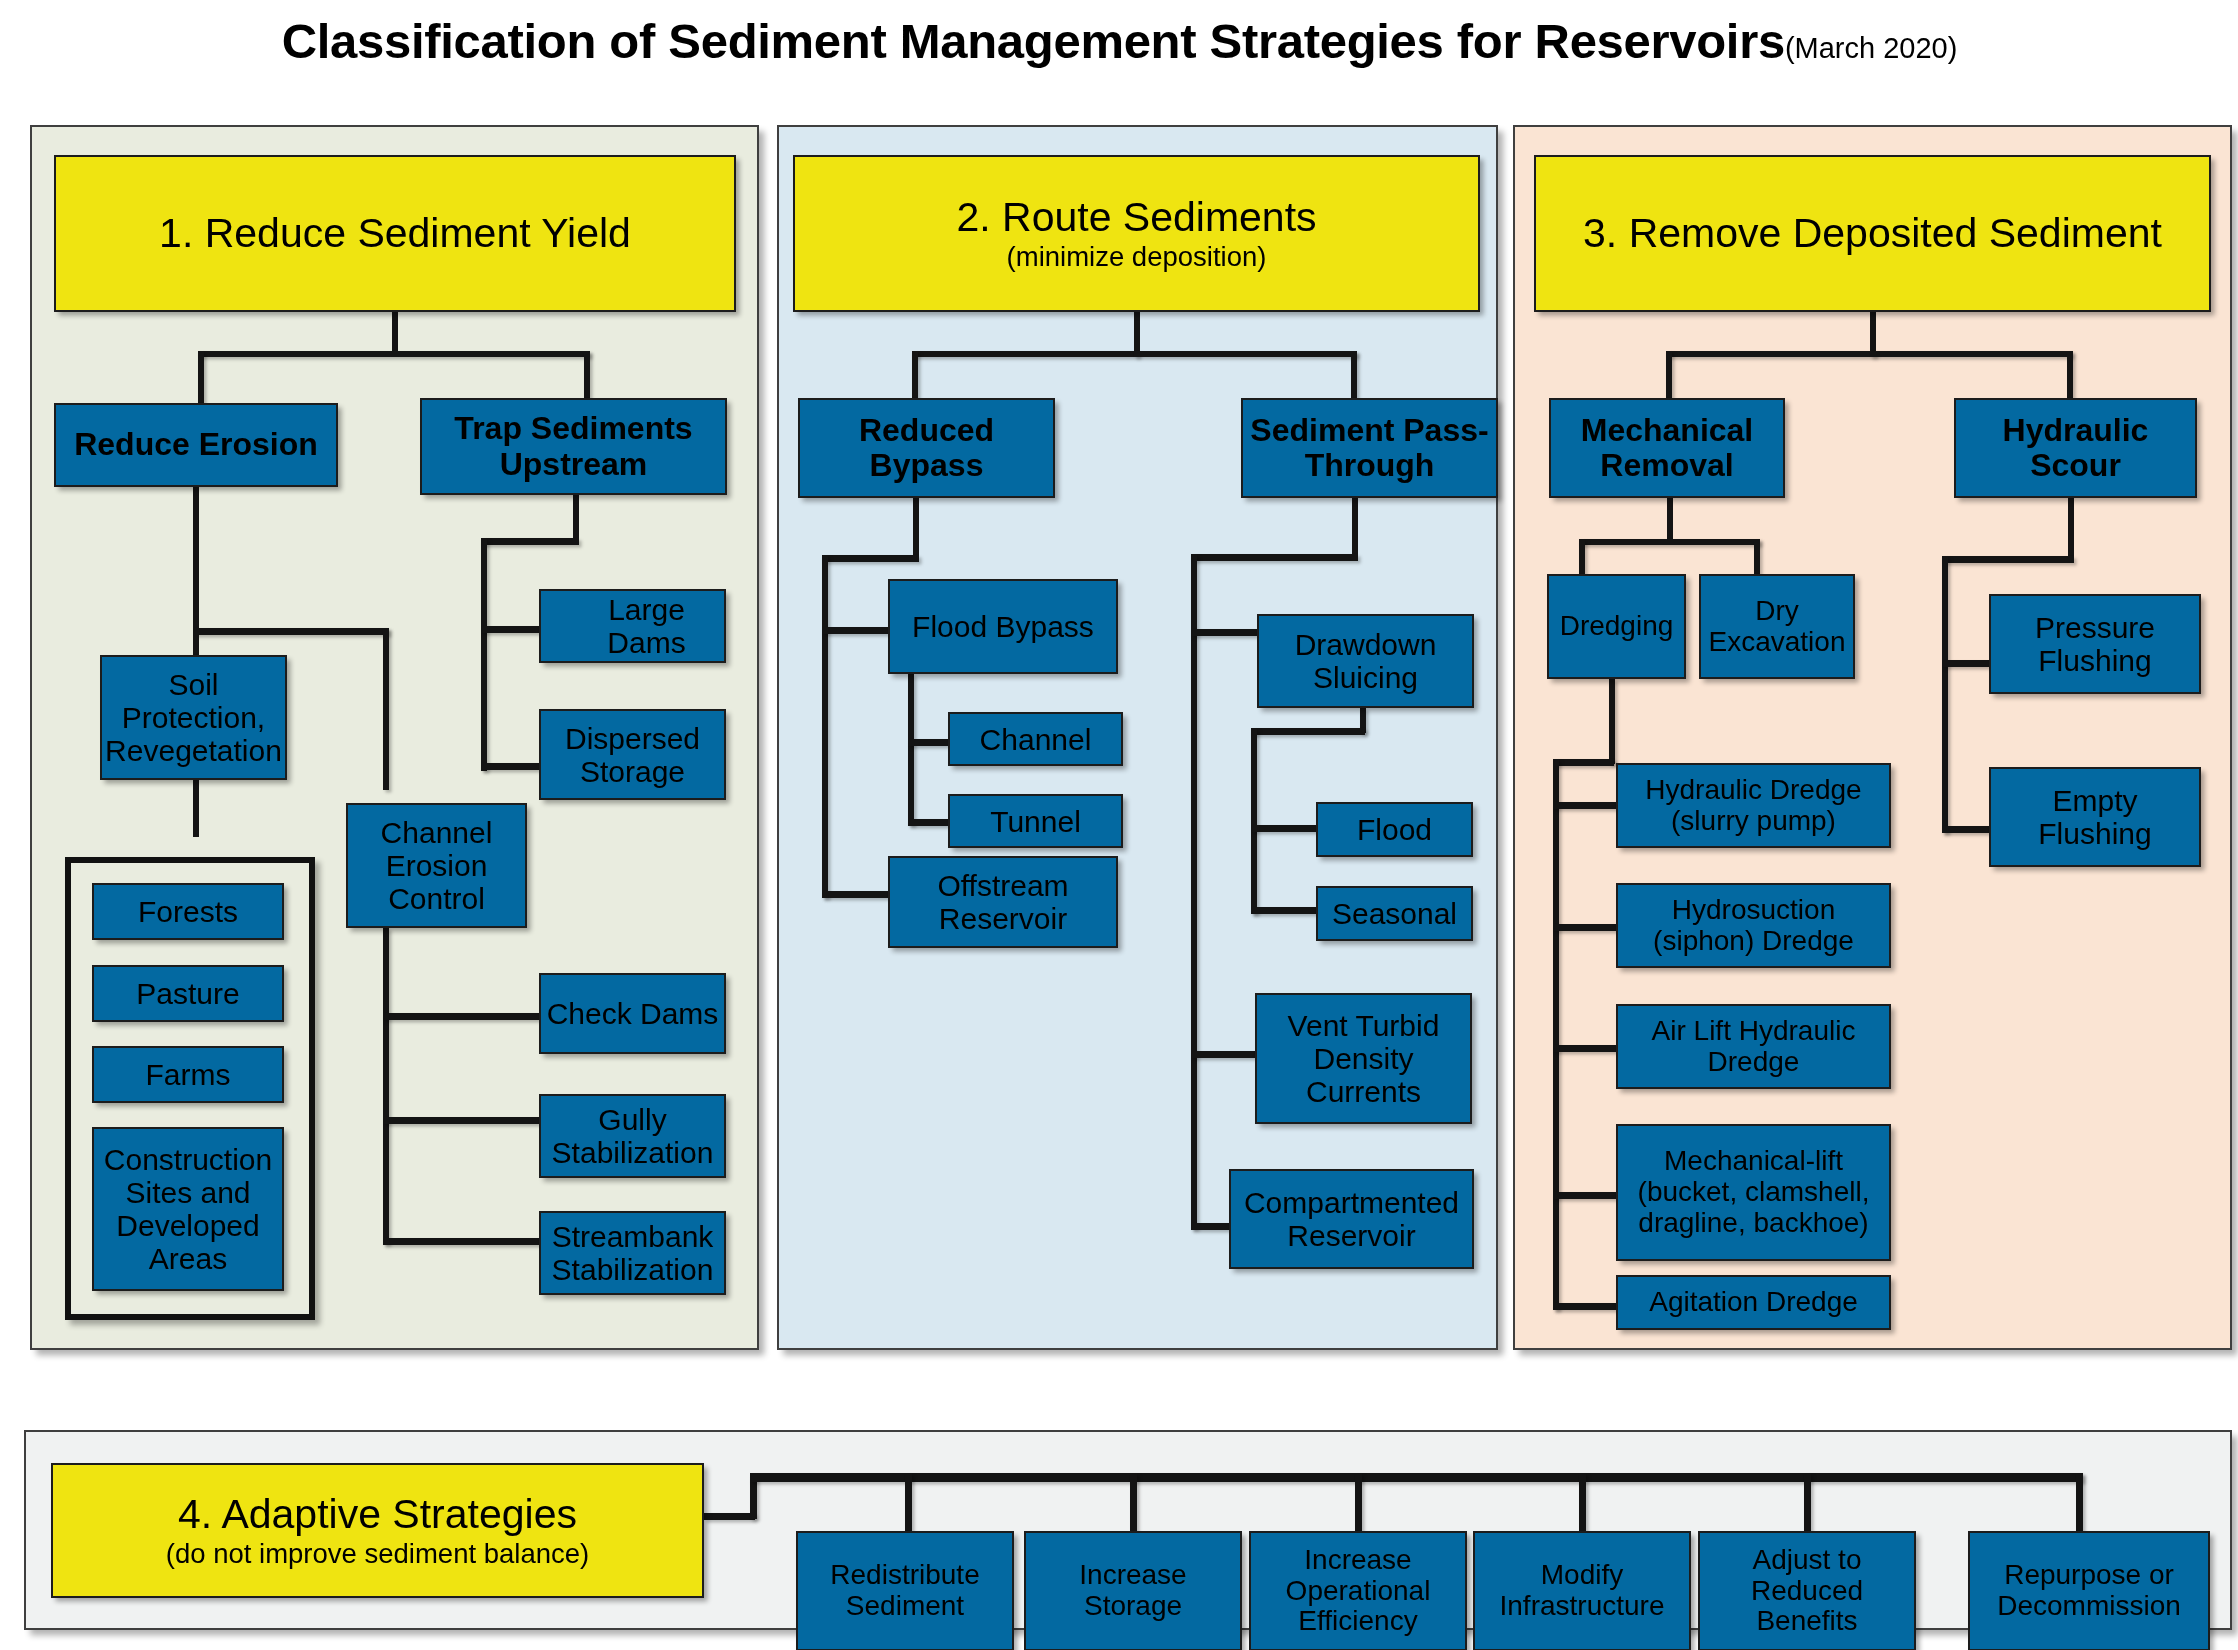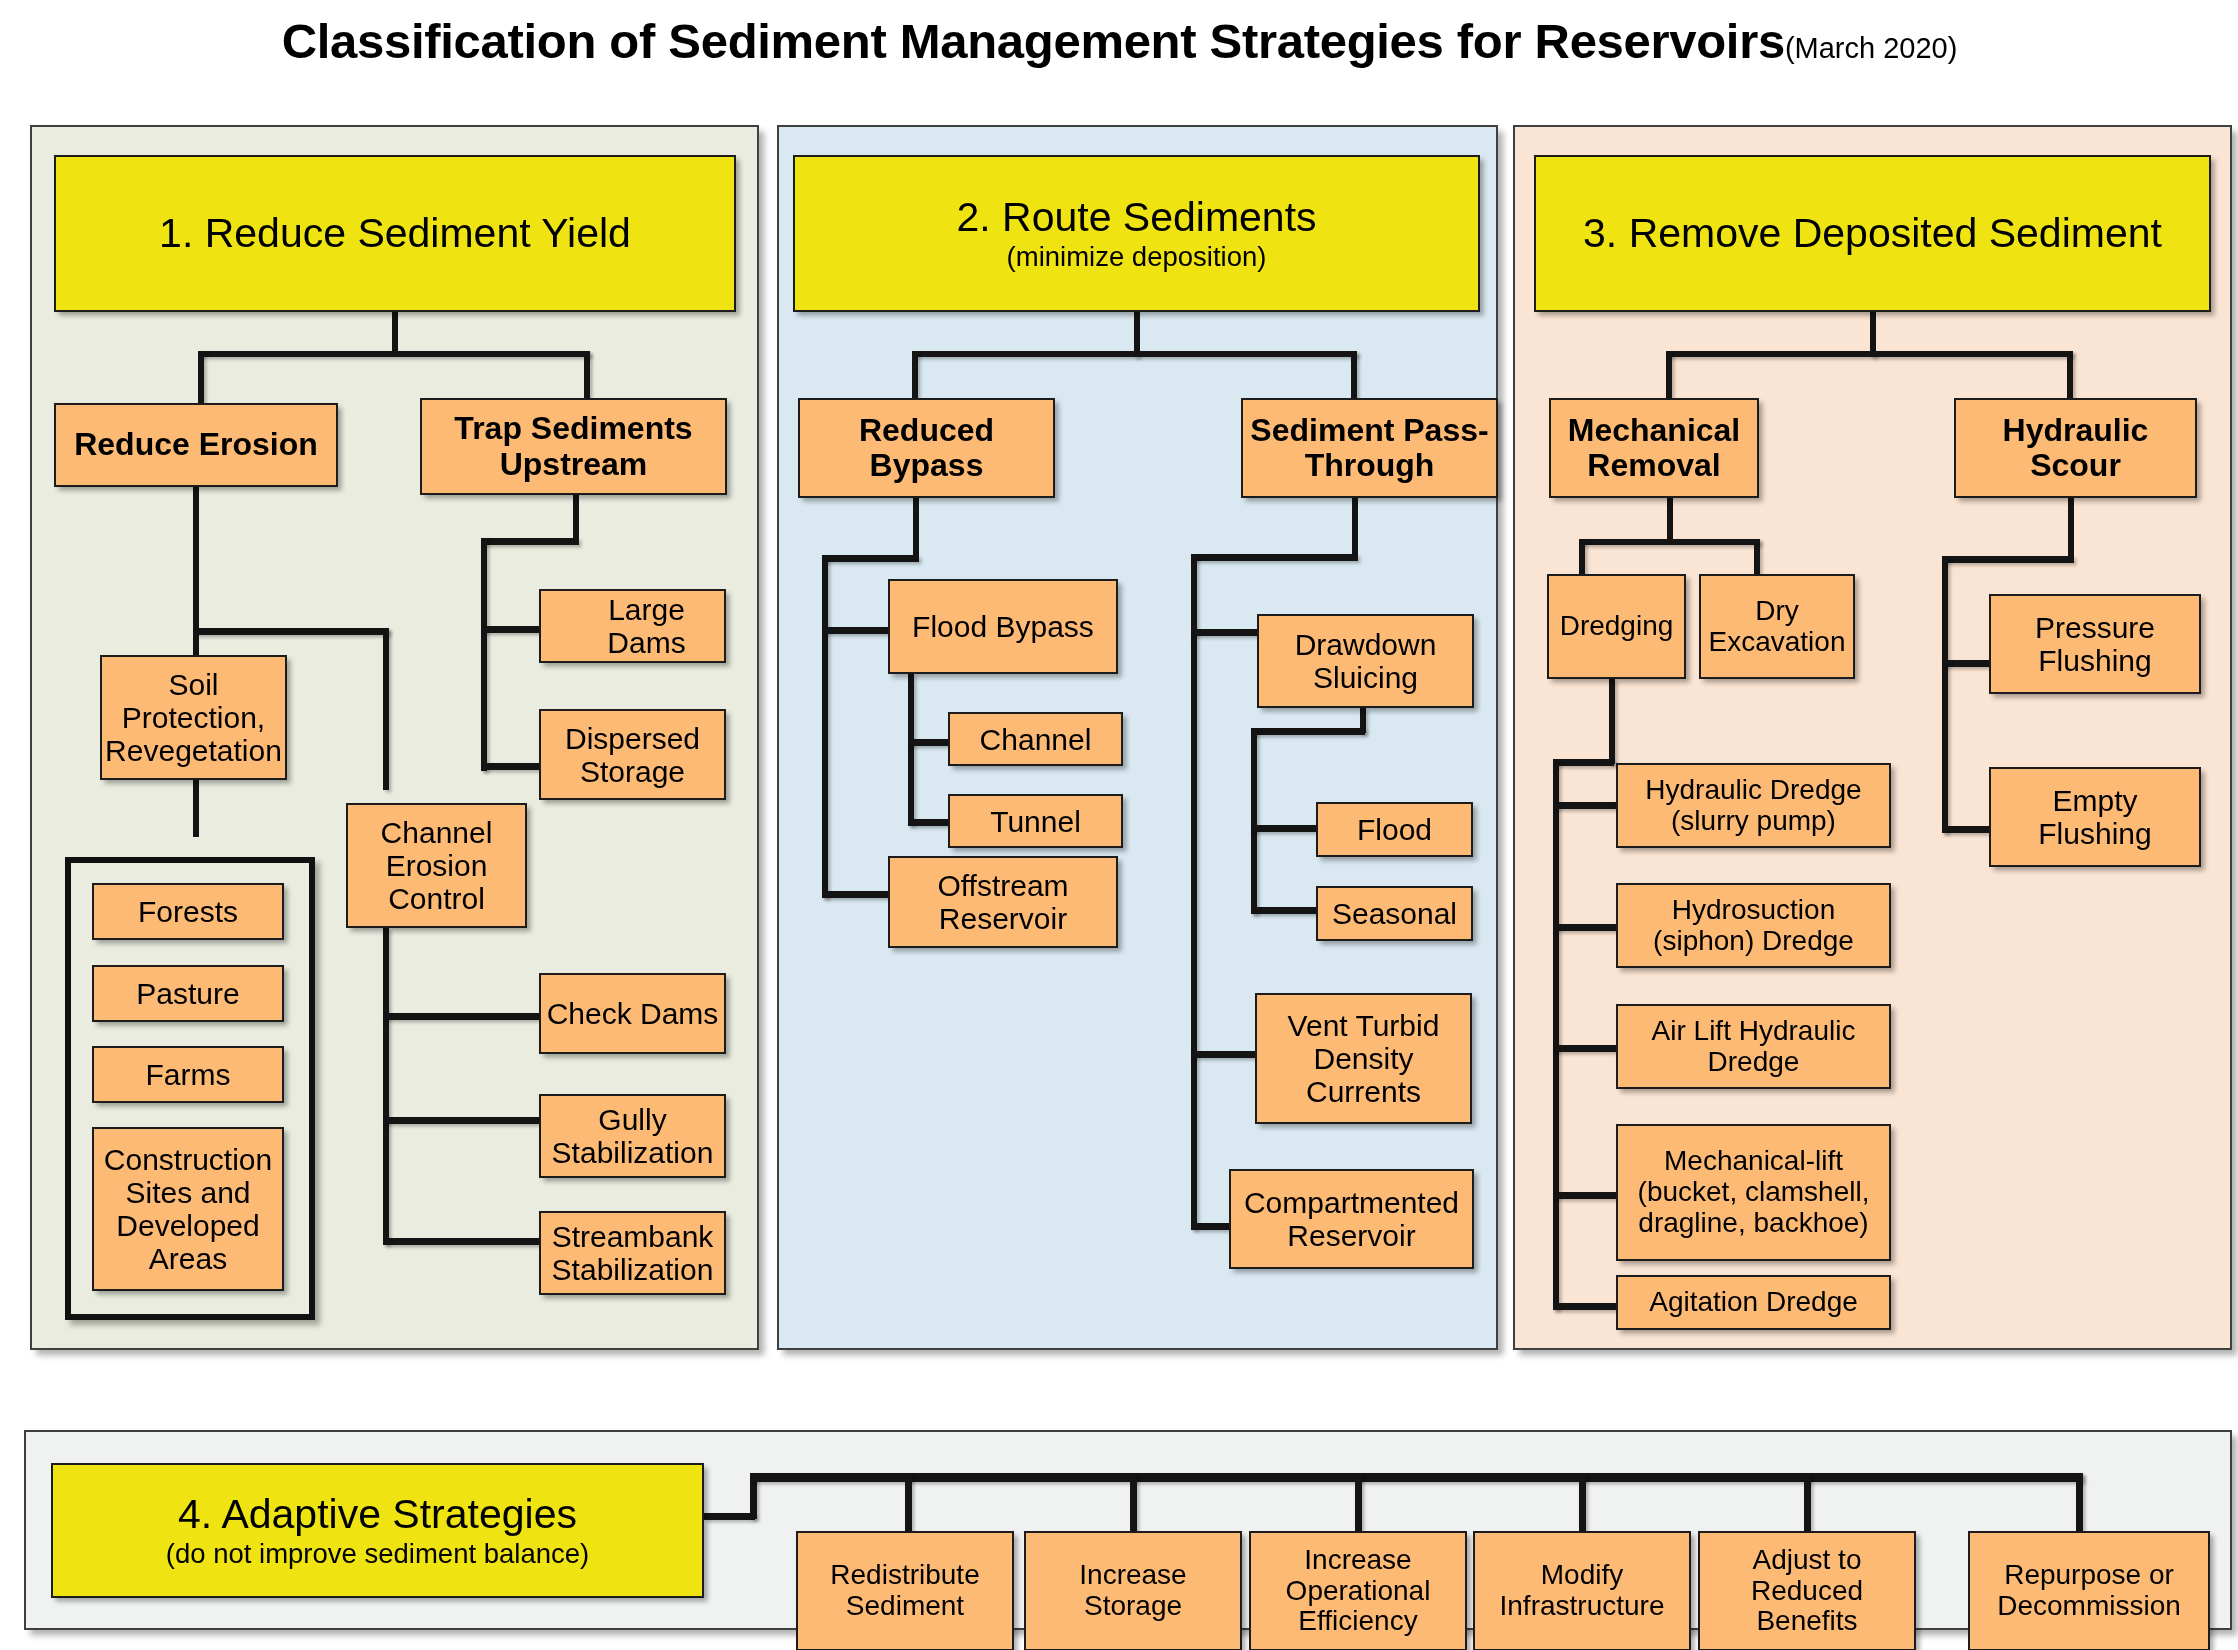--- a/index.html
+++ b/index.html
@@ -12,21 +12,21 @@
   #title-sub{font-size:29px;font-weight:normal;}
 
   
   .panel{position:absolute;border:2.5px solid #3f3f3f;box-shadow:5.6px 5.6px 6.2px rgba(0,0,0,0.30);box-sizing:border-box;}
   #panel1{left:30px;top:125px;width:729px;height:1225px;background:#e9ecdf;}
   #panel2{left:777px;top:125px;width:721px;height:1225px;background:#d9e8f1;}
   #panel3{left:1513px;top:125px;width:719px;height:1225px;background:#fae4d3;}
   #panel4{left:24px;top:1430px;width:2208px;height:200px;background:#f0f2f2;}
 
   
-  .box{position:absolute;background:#fdba74;border:2.5px solid #1c1c1c;box-sizing:border-box;
+  .box{position:absolute;background:#0369a1;border:2.5px solid #1c1c1c;box-sizing:border-box;
        display:flex;align-items:center;justify-content:center;text-align:center;
        box-shadow:4.4px 4.4px 5px rgba(0,0,0,0.33);line-height:1.10;z-index:6;}
   .box span{display:block;padding:0 5px;}
   .hdr{background:#efe411;border:2.5px solid #1c1c1c;font-size:41px;font-weight:normal;}
   .hdr .sub{font-size:27.5px;display:block;margin-top:1.2px;}
   .lvl1{font-weight:bold;font-size:32px;}
   .lvl2{font-weight:normal;font-size:30px;}
   .small{font-size:28px;}
 
   
@@ -205,21 +205,21 @@
   <div class="box hdr" style="left:1534px;top:155px;width:677px;height:157px;">
     <span>3. Remove Deposited Sediment</span>
   </div>
 
   <div class="ln lnv thin" style="left:1870px;top:312px;width:5.6px;height:41px;"></div>
   <div class="ln lnh" style="left:1666px;top:351px;width:210px;height:5.6px;"></div>
   <div class="ln lnv" style="left:1666px;top:351px;width:5.6px;height:54px;"></div>
   <div class="ln lnh" style="left:1870px;top:351px;width:202px;height:5.6px;"></div>
   <div class="ln lnv" style="left:2067px;top:351px;width:5.6px;height:54px;"></div>
 
-  <div class="box lvl1" style="left:1549px;top:398px;width:210px;height:100px;">
+  <div class="box lvl1" style="left:1549px;top:398px;width:236px;height:100px;">
     <span>Mechanical Removal</span>
   </div>
   <div class="box lvl1" style="left:1954px;top:398px;width:243px;height:100px;">
     <span>Hydraulic Scour</span>
   </div>
 
   <div class="ln lnv thin" style="left:1667px;top:498px;width:5.6px;height:44px;"></div>
   <div class="ln lnh" style="left:1579px;top:539px;width:181px;height:5.6px;"></div>
   <div class="ln lnv" style="left:1579px;top:539px;width:5.6px;height:39px;"></div>
   <div class="ln lnv" style="left:1754px;top:539px;width:5.6px;height:39px;"></div>

